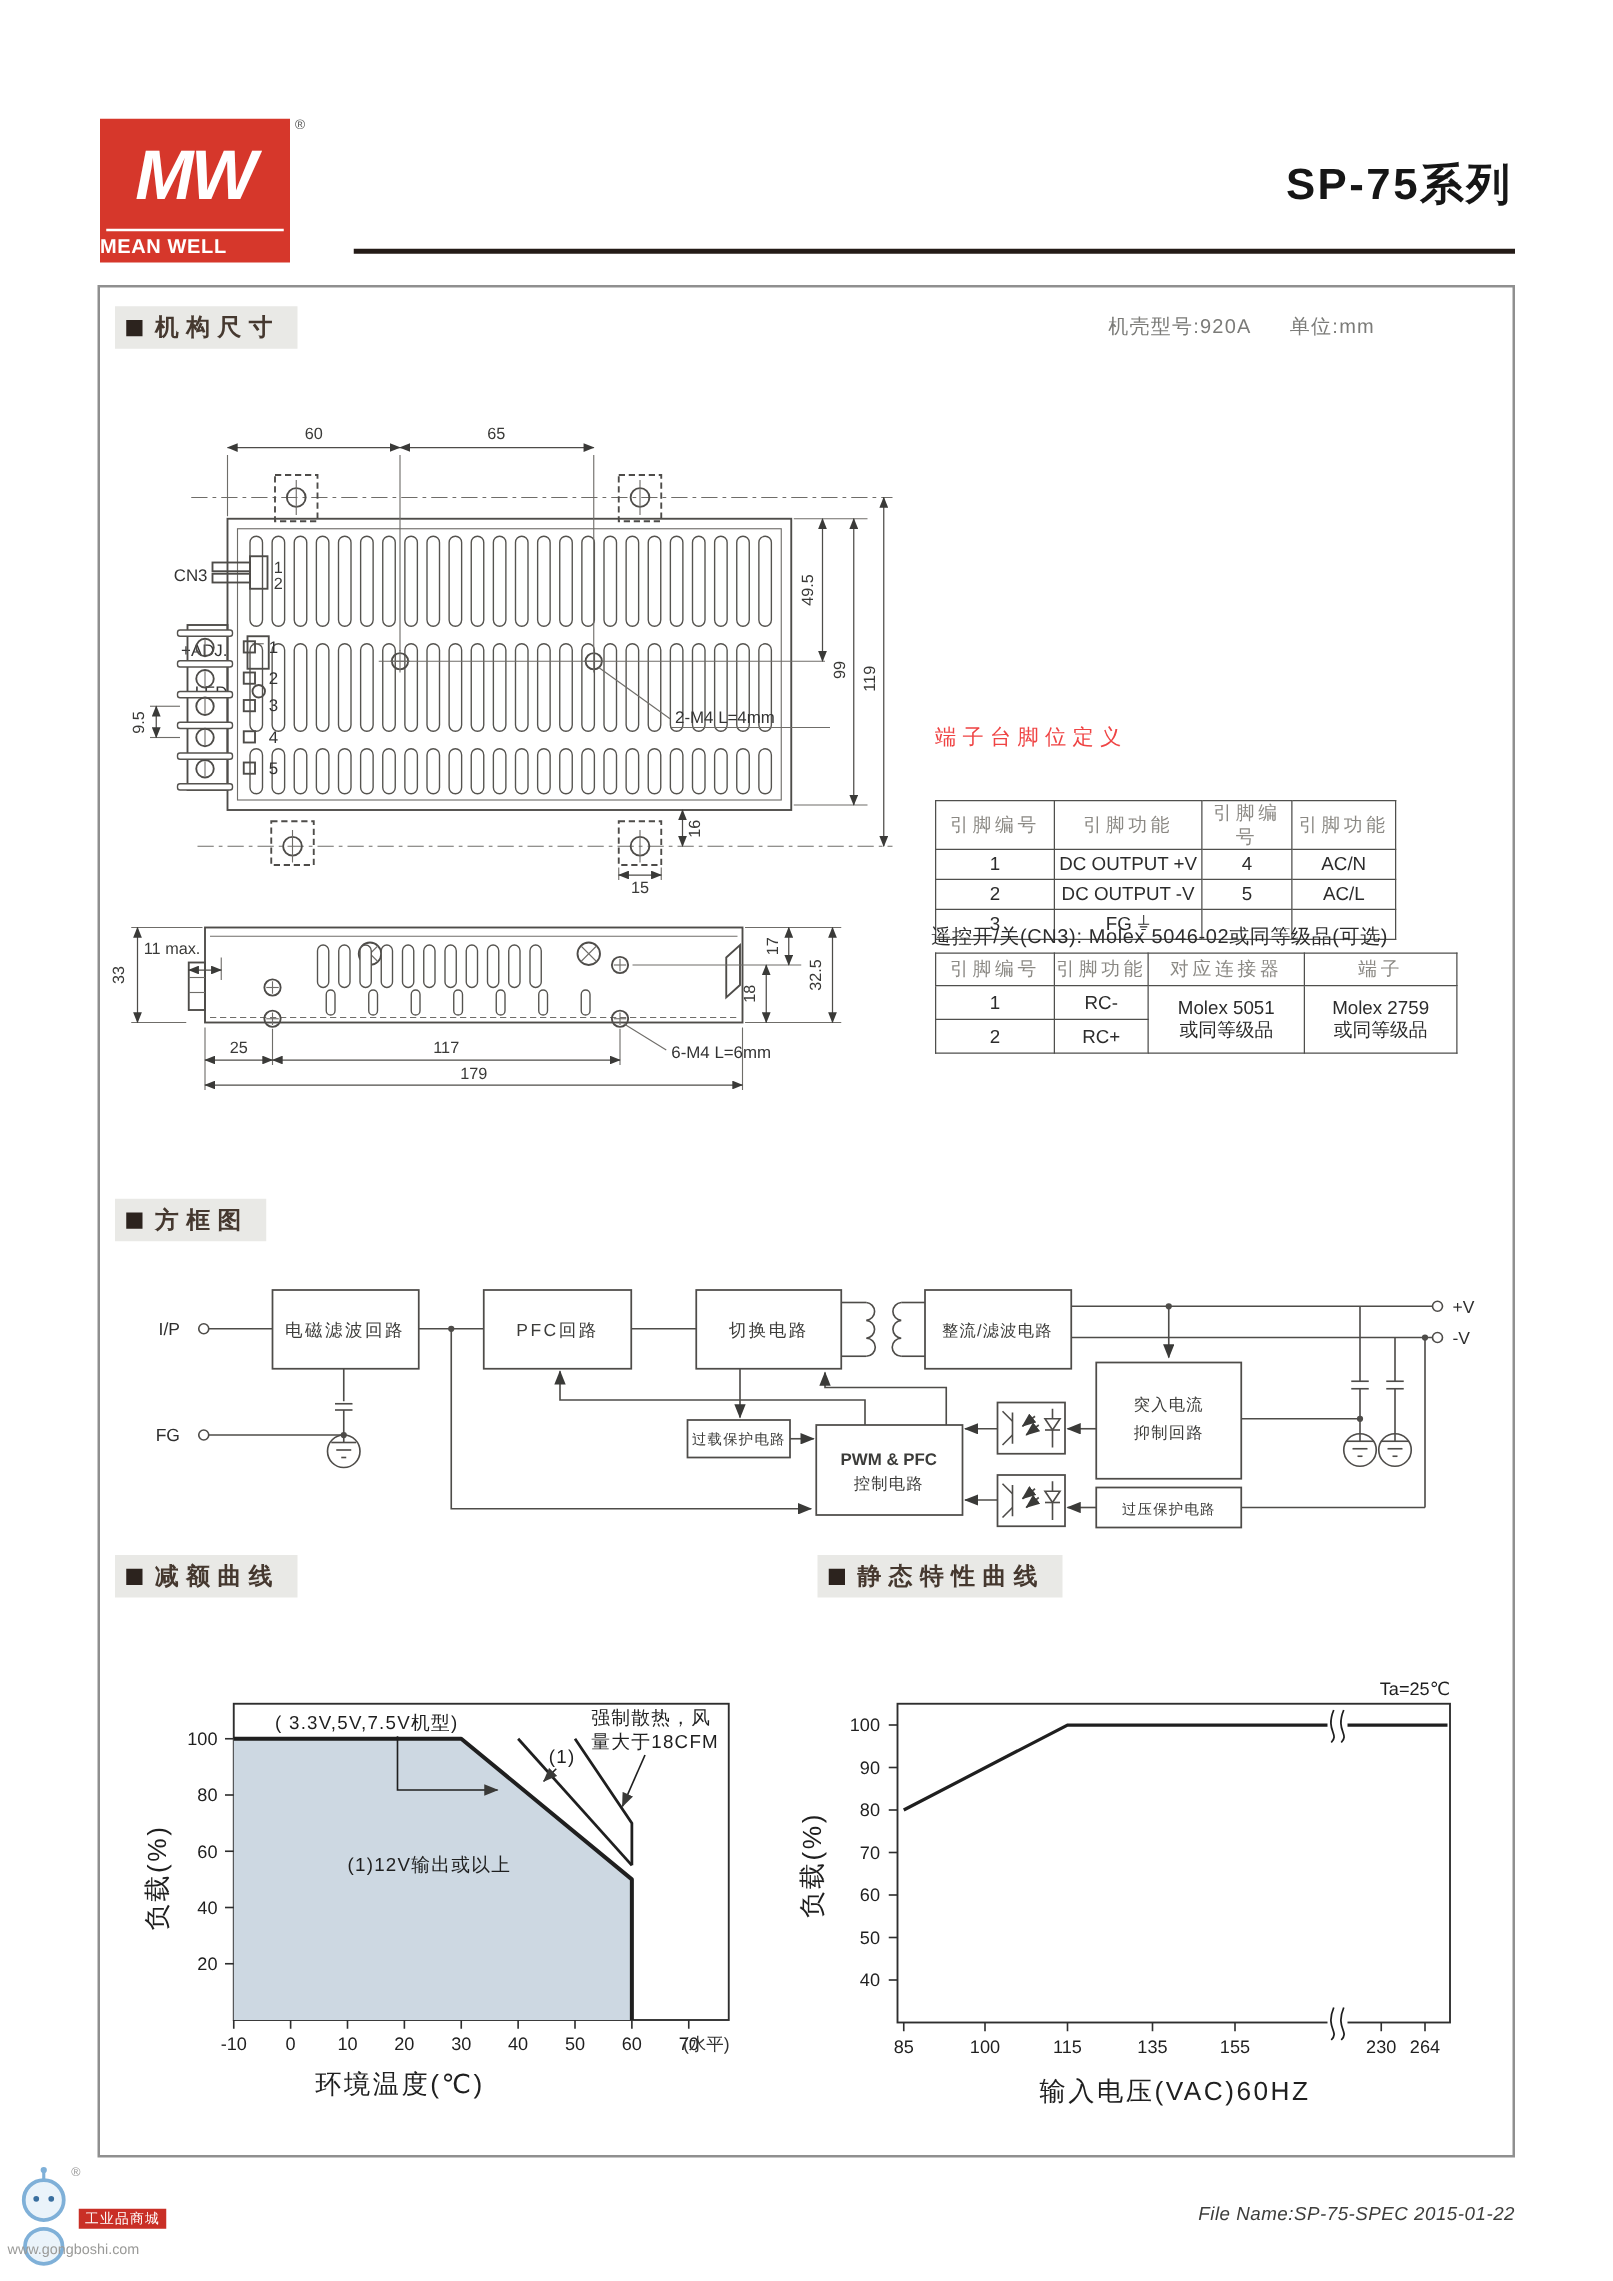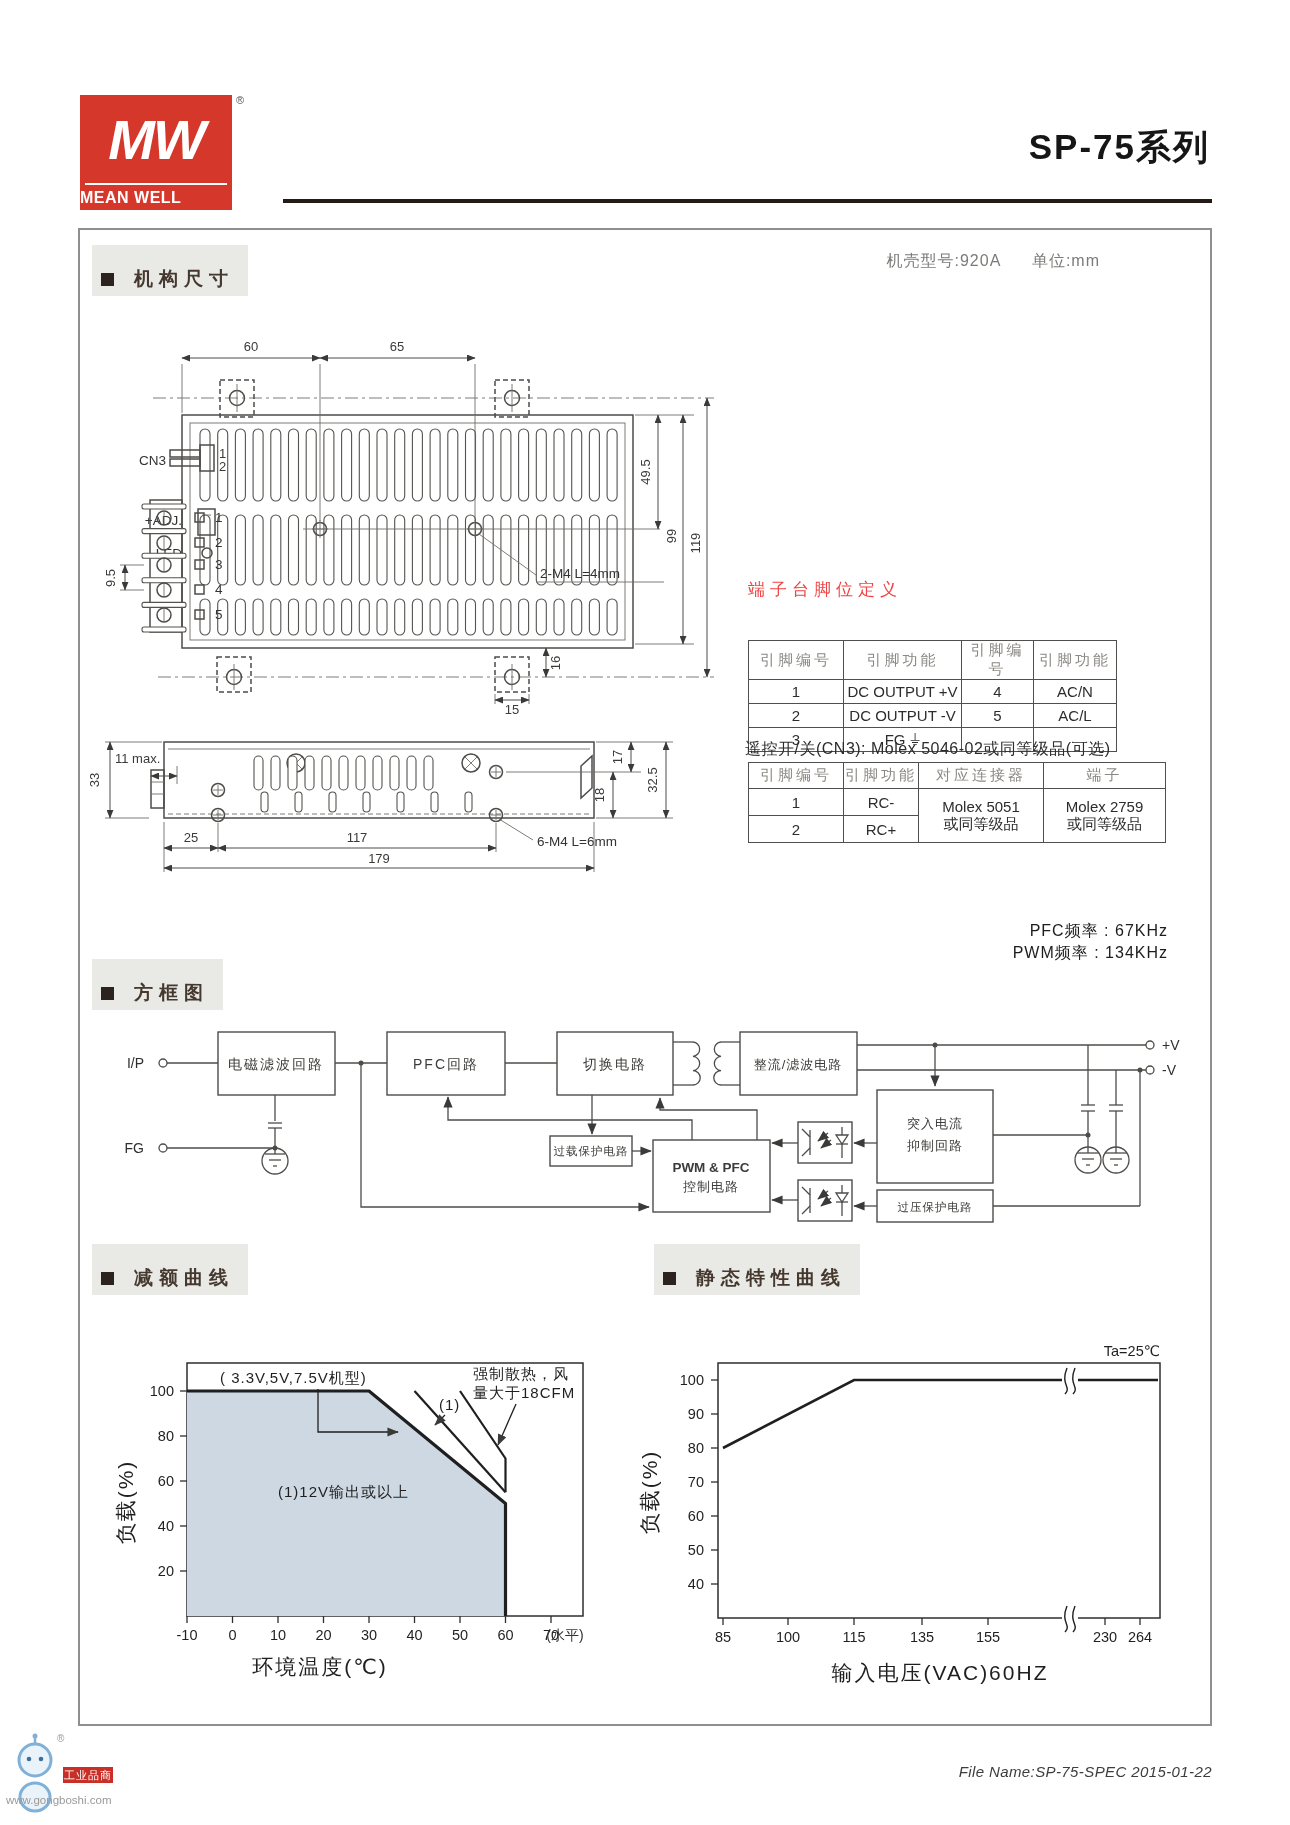--- a/index.html
+++ b/index.html
@@ -12,21 +12,21 @@
             color:#fff;font-size:56px;font-weight:bold;font-style:italic;letter-spacing:-2px}
   .logo .div{position:absolute;left:5px;right:5px;bottom:25px;height:2px;background:#fff}
   .logo .brand{position:absolute;bottom:3px;width:100%;color:#fff;font-weight:bold;font-size:16px;letter-spacing:.5px}
   .logoreg{left:236px;top:94px;font-size:11px;color:#555}
   .title{left:283px;top:124px;font-size:35px;font-weight:bold;letter-spacing:8px;color:#161616;white-space:nowrap}
   .series{right:80px;top:124px;font-size:35px;font-weight:bold;color:#161616;letter-spacing:2px}
   .rule{left:283px;top:199px;width:929px;height:4px;background:#241b17}
   
   .frame{left:78px;top:228px;width:1130px;height:1494px;border:2px solid #8f8f8f}
   
-  .badge{display:flex;align-items:center;gap:20px;background:#e9e9e6;padding:21px 14px 4px 9px;
+  .badge{display:flex;align-items:center;gap:10px;background:#e9e9e6;padding:4px 14px 4px 9px;
          font-size:19px;font-weight:bold;color:#45382f;letter-spacing:6px;white-space:nowrap}
   .badge .sq{width:13px;height:13px;background:#2c231e;flex:0 0 auto}
   .caseinfo{left:700px;top:251px;width:400px;text-align:right;font-size:16px;color:#7b7b78;letter-spacing:1px}
   .caseinfo span{margin-left:26px}
   
   .ttitle{left:748px;top:578px;font-size:17px;color:#ef4444;letter-spacing:5px}
   table.dt{position:absolute;border-collapse:collapse;table-layout:fixed;border:1.5px solid #4f4f4d;background:#fff}
   table.dt th{font-weight:normal;color:#8b8984;letter-spacing:3px;font-size:15px;border:1px solid #4f4f4d;height:23px;padding:0;text-align:center}
   table.dt td{border:1px solid #4f4f4d;font-size:15px;color:#2c2c2c;height:23px;padding:0 2px;text-align:center}
   table.t2 th{height:25px}
@@ -61,21 +61,21 @@
   .ax{stroke:#2e2e2e;stroke-width:1.3}
   .tick{font-size:14.5px;fill:#1f1f1f}
   .tick2{font-size:14px;fill:#333}
   .anno{font-size:15px;fill:#1f1f1f;letter-spacing:1px}
   .annoln{fill:none;stroke:#1f1f1f;stroke-width:1.3}
   .axlab{font-size:21px;fill:#1f1f1f;letter-spacing:2px}
   .brk{fill:none;stroke:#1f1f1f;stroke-width:1.4}
   
   .wm-name{left:64px;top:1837px;font-size:14px;font-weight:bold;color:#701a75;letter-spacing:2px}
   .wm-reg{left:57px;top:1733px;font-size:10px;color:#999}
-  .wm-badge{left:63px;top:1767px;width:50px;height:16px;background:#c92f26;color:#fff;font-size:11px;line-height:16px;text-align:center;letter-spacing:1px}
+  .wm-badge{left:63px;top:1767px;width:70px;height:16px;background:#c92f26;color:#fff;font-size:11px;line-height:16px;text-align:center;letter-spacing:1px}
   .wm-url{left:6px;top:1794px;font-size:11.5px;color:#9a9a98}
 </style>
 </head>
 <body>
 
 <div class="page">
 
   <svg width="0" height="0" style="position:absolute" aria-hidden="true">
     <defs>
       <marker id="m-arr" viewBox="0 0 10 8" refX="9.3" refY="4" markerWidth="9" markerHeight="7" orient="auto-start-reverse">
@@ -432,24 +432,20 @@
         <div>或同等级品</div>
       </td>
     </tr>
     <tr>
       <td>2</td>
       <td>RC+</td>
     </tr>
   </tbody>
     </table>
 
-  <div class="abs freqs">
-    <div>PFC频率 : 67KHz</div>
-    <div>PWM频率 : 134KHz</div>
-  </div>
   <div class="abs badge" style="left:92px;top:959px">
     <span class="sq"></span>
     <span>方框图</span>
   </div>
 
   <div class="abs" style="left:100px;top:985px">
   <svg width="1100" height="250" viewBox="0 0 1100 250">
 
     <line x1="67" y1="78" x2="118" y2="78" class="wire"></line>
     <line x1="235" y1="78" x2="287" y2="78" class="wire"></line>

